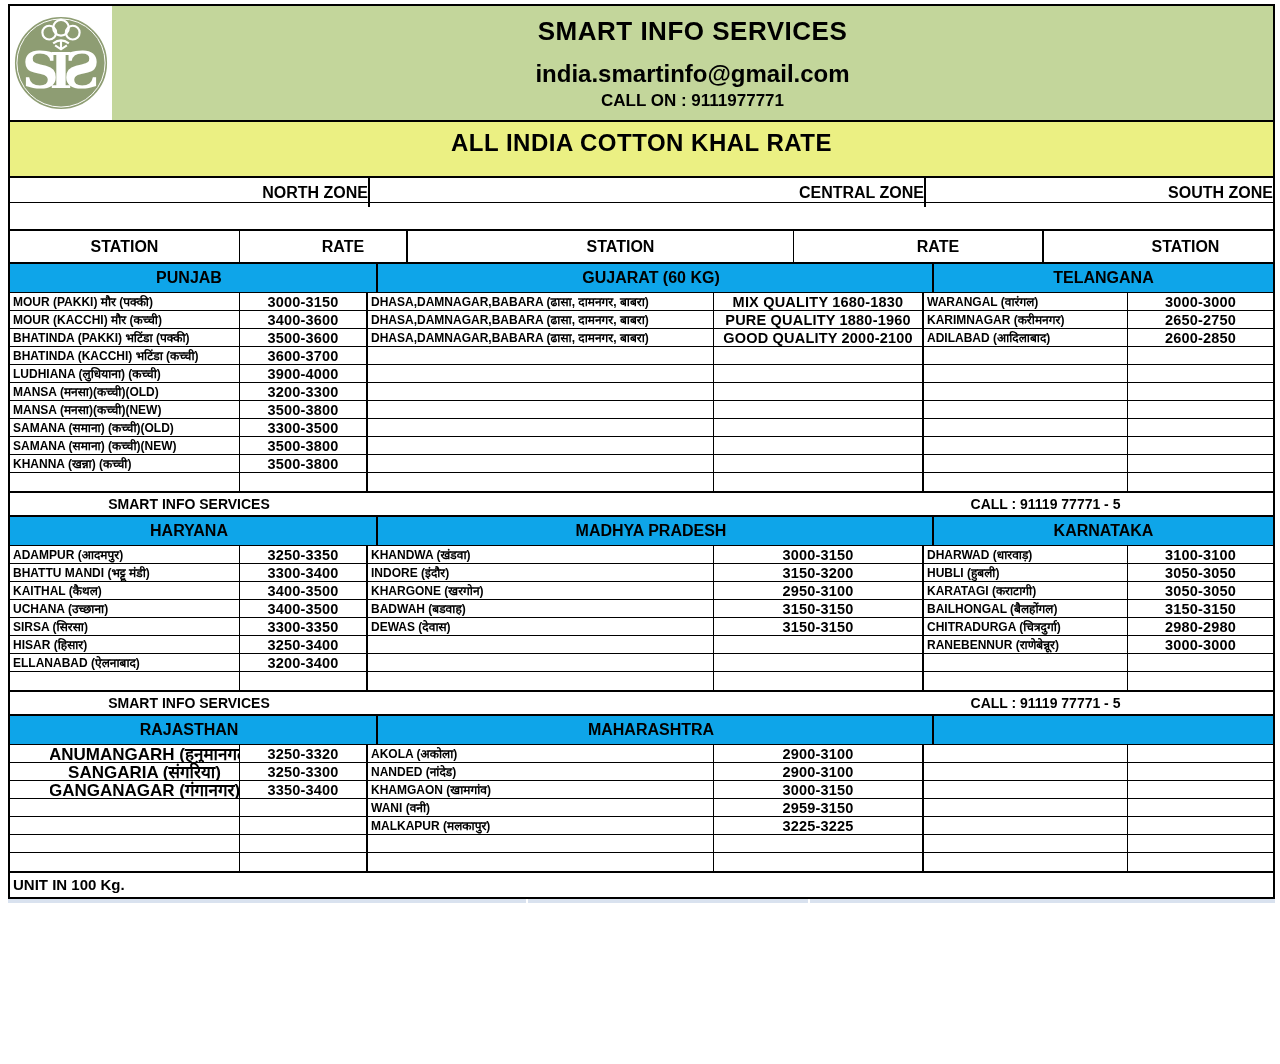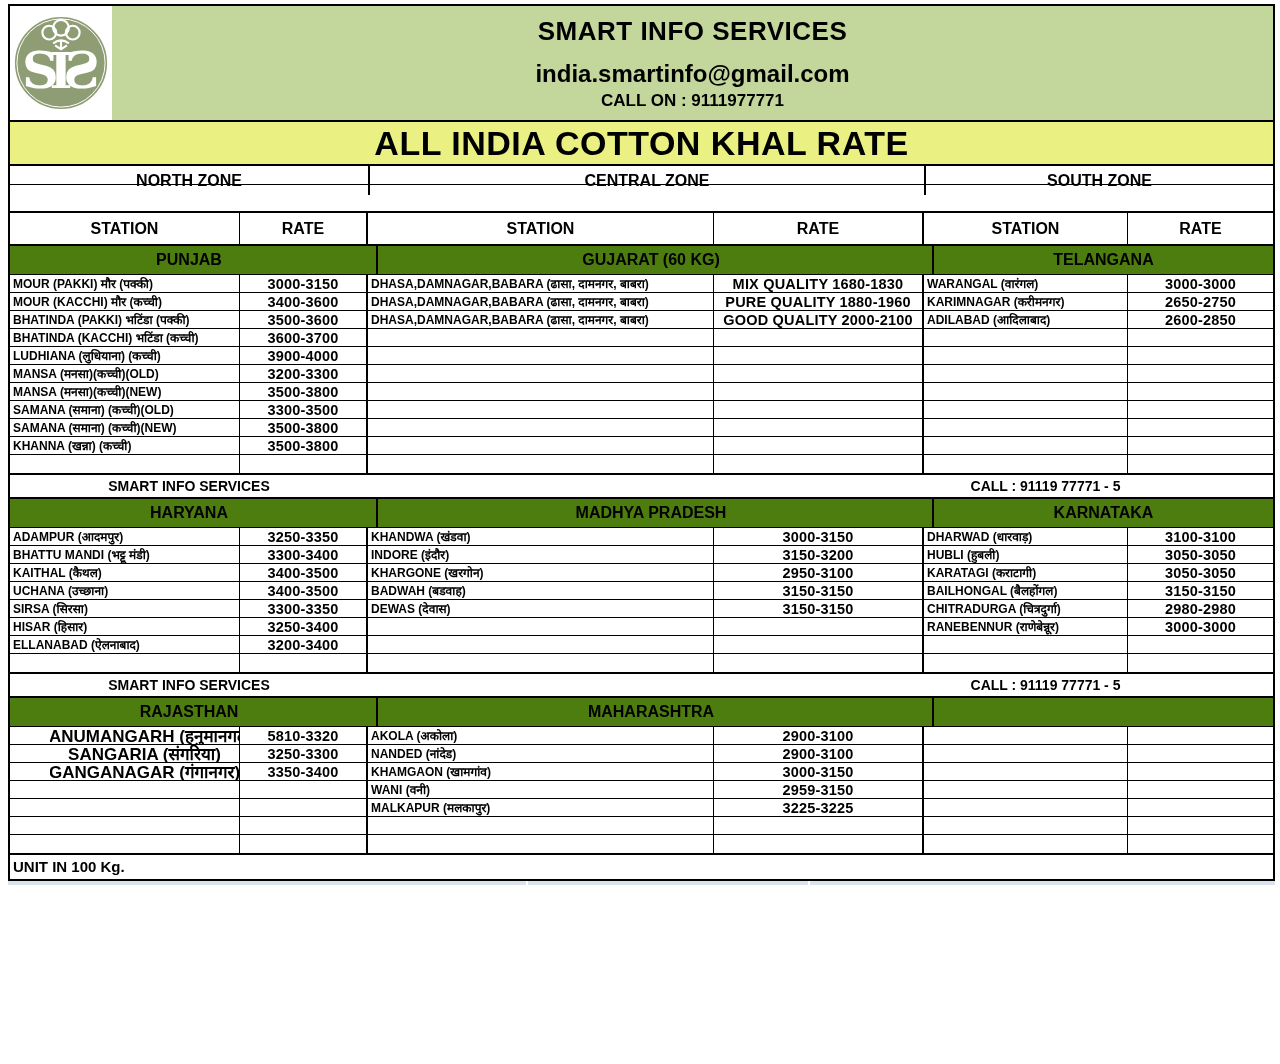--- a/index.html
+++ b/index.html
@@ -13,33 +13,33 @@
 
   
   .hdr { display: flex; height: 116px; border-bottom: 2px solid #000; }
   .logo-cell { width: 102px; background: #fff; display: flex; align-items: center; justify-content: center; }
   .banner { flex: 1; background: #c3d69b; display: flex; flex-direction: column; justify-content: center; text-align: center; }
   .banner .l1 { font-size: 26px; letter-spacing: .5px; }
   .banner .l2 { font-size: 24px; margin-top: 13px; }
   .banner .l3 { font-size: 17px; margin-top: 3px; text-align: center; }
 
   .date-row { height: 26px; line-height: 24px; padding-left: 4px; font-size: 15px; border-bottom: 2px solid #000; }
-  .title-row { height: 44px; line-height: 42px; background: #ebf083; text-align: center; font-size: 34px; letter-spacing: .5px; border-bottom: 2px solid #000; }
-
-  .zone-row { display: grid; grid-template-columns: 358px 556px 349px; height: 19px; line-height: 29px; text-align: center; font-size: 16px; border-bottom: 1px solid #000; }
+  .title-row { height: 56px; line-height: 42px; background: #ebf083; text-align: center; font-size: 24px; letter-spacing: .5px; border-bottom: 2px solid #000; }
+
+  .zone-row { display: grid; grid-template-columns: 358px 556px 349px; height: 25px; line-height: 29px; text-align: right; font-size: 16px; border-bottom: 1px solid #000; }
   .zone-row > div + div { border-left: 2px solid #000; }
 
   .spacer-row { height: 28px; border-bottom: 2px solid #000; }
 
-  .colhead-row { display: grid; grid-template-columns: 230px 128px 346px 210px 204px 145px; height: 33px; line-height: 31px; text-align: center; font-size: 16px; border-bottom: 2px solid #000; }
+  .colhead-row { display: grid; grid-template-columns: 230px 128px 346px 210px 204px 145px; height: 33px; line-height: 31px; text-align: center; font-size: 16px; border-bottom: 2px solid #000; gap: 40px; }
   .colhead-row > div { border-right: 1px solid #000; }
   .colhead-row > div:nth-child(2), .colhead-row > div:nth-child(4) { border-right: 2px solid #000; }
   .colhead-row > div:last-child { border-right: none; }
 
-  .band-row { display: grid; grid-template-columns: 358px 556px 349px; height: 29px; line-height: 27px; background: #4d7c0f; text-align: center; font-size: 16px; border-bottom: 1px solid #000; }
+  .band-row { display: grid; grid-template-columns: 358px 556px 349px; height: 29px; line-height: 27px; background: #0ea5e9; text-align: center; font-size: 16px; border-bottom: 1px solid #000; }
   .band-row > div + div { border-left: 2px solid #000; margin-left: 8px; }
 
   .drow { display: grid; grid-template-columns: 230px 128px 346px 210px 204px 145px; height: 18px; border-bottom: 1px solid #000; }
   .drow:last-child { border-bottom: none; }
   .dc { border-right: 1px solid #000; display: flex; align-items: center; overflow: hidden; white-space: nowrap; }
   .dc:nth-child(2), .dc:nth-child(4) { border-right: 2px solid #000; }
   .dc:last-child { border-right: none; }
   .dc.station { padding-left: 3px; font-size: 12px; }
   .dc.station.center { justify-content: center; padding-left: 0; font-size: 17px; margin-left: 40px; }
   .dc.rate { justify-content: center; font-size: 14.5px; letter-spacing: .2px; }
@@ -286,21 +286,21 @@
     </div>
 
     <div id="sec2">
         <div class="band-row">
           <div>RAJASTHAN</div>
           <div>MAHARASHTRA</div>
           <div></div>
         </div>
         <div class="drow">
           <div class="dc station center">HANUMANGARH (हनुमानगढ़)</div>
-          <div class="dc rate">5810-3320</div>
+          <div class="dc rate">3250-3320</div>
           <div class="dc station">AKOLA (अकोला)</div>
           <div class="dc rate">2900-3100</div>
           <div class="dc station"></div>
           <div class="dc rate"></div>
         </div>
         <div class="drow">
           <div class="dc station center">SANGARIA (संगरिया)</div>
           <div class="dc rate">3250-3300</div>
           <div class="dc station">NANDED (नांदेड)</div>
           <div class="dc rate">2900-3100</div>

